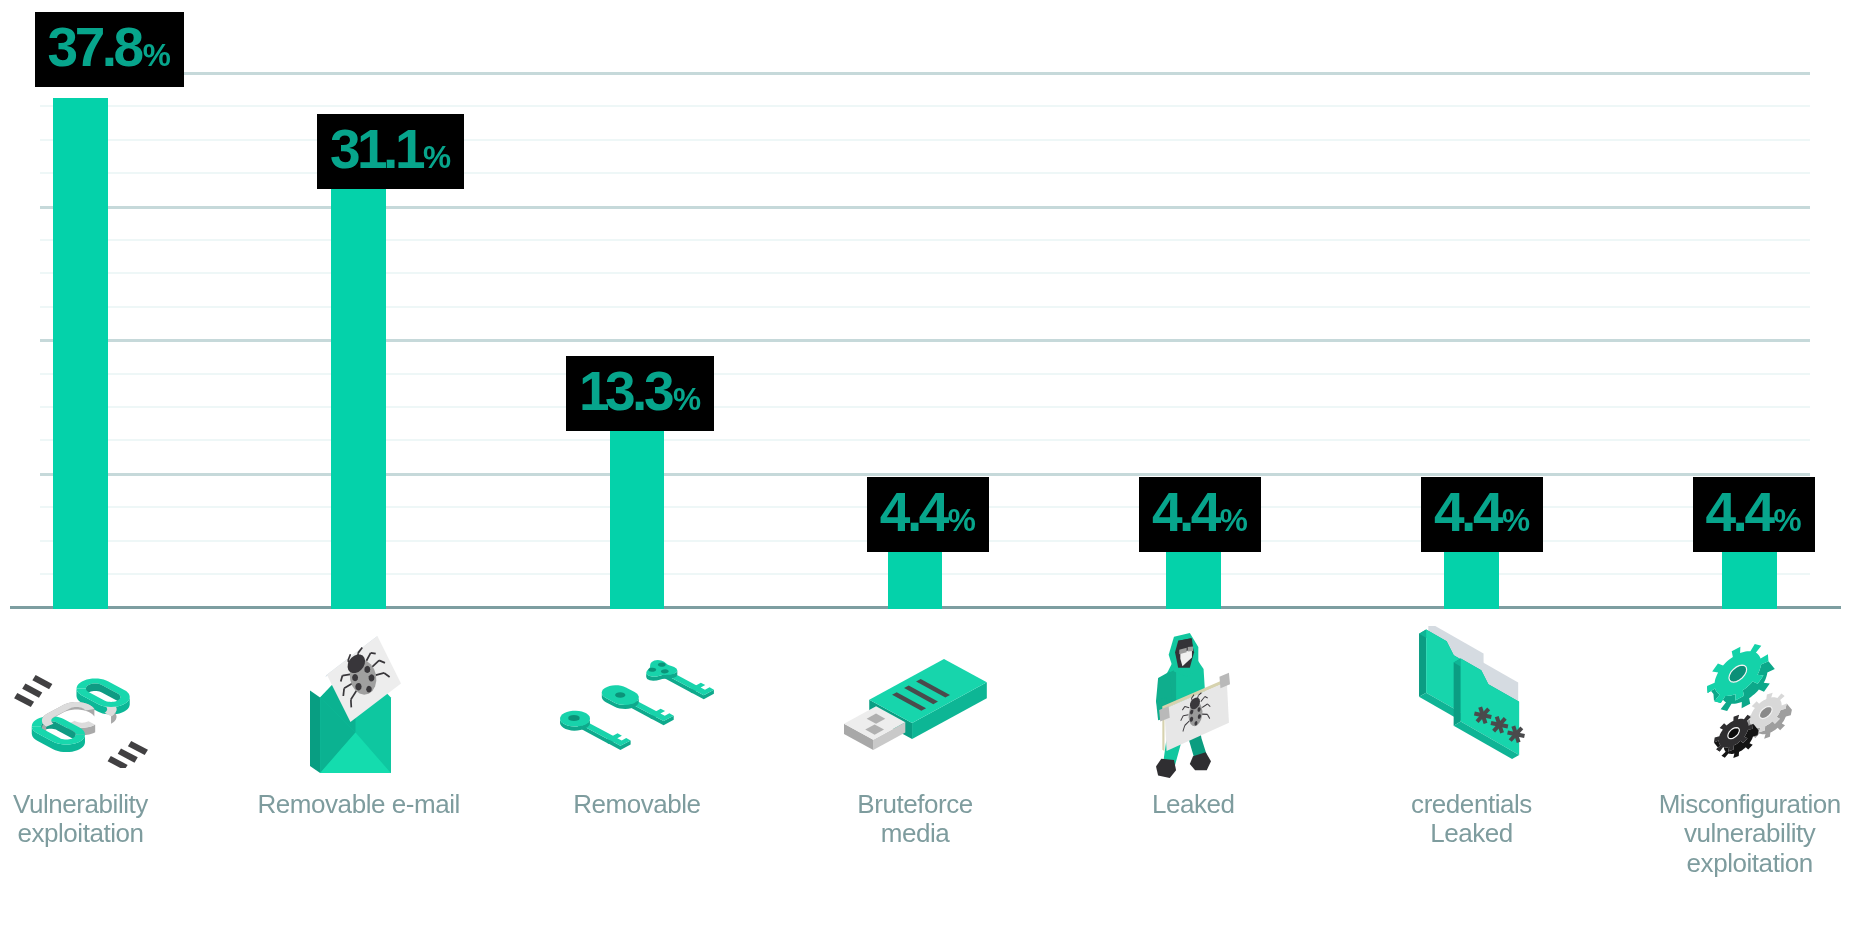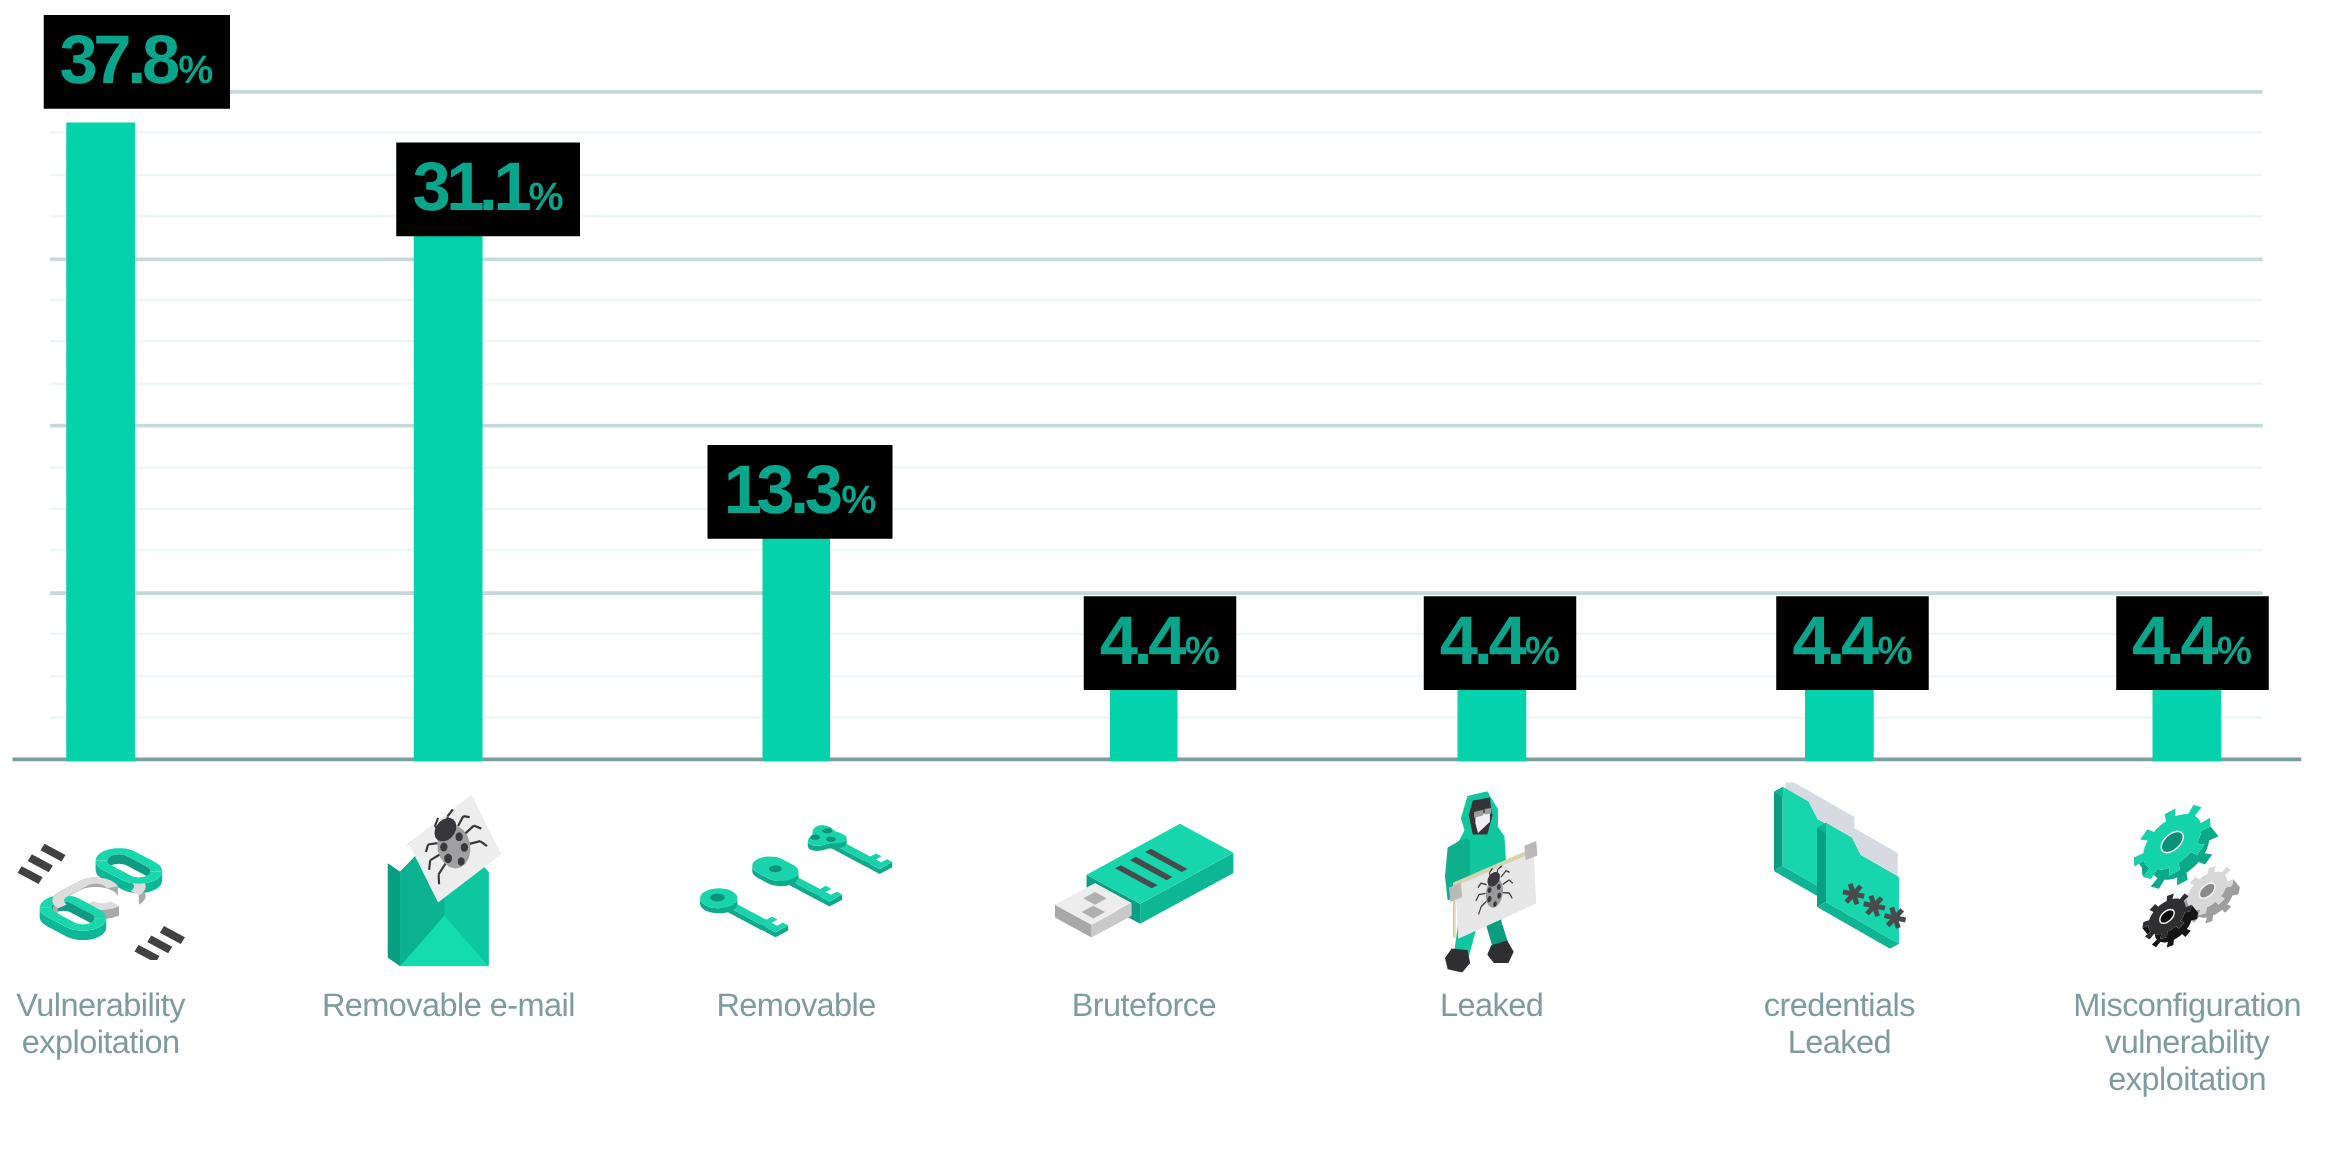--- a/index.html
+++ b/index.html
@@ -258,20 +258,21 @@
         <div>exploitation</div>
       </div>
       <div class="clabel" style="left:208.7px;top:789.5px;width:300px">
         <div>Removable e-mail</div>
       </div>
       <div class="clabel" style="left:486.9px;top:789.5px;width:300px">
         <div>Removable</div>
       </div>
       <div class="clabel" style="left:765.1px;top:789.5px;width:300px">
         <div>Bruteforce</div>
+        <div>media</div>
       </div>
       <div class="clabel" style="left:1043.3px;top:789.5px;width:300px">
         <div>Leaked</div>
       </div>
       <div class="clabel" style="left:1321.5px;top:789.5px;width:300px">
         <div>credentials</div>
         <div>Leaked</div>
       </div>
       <div class="clabel" style="left:1599.7px;top:789.5px;width:300px">
         <div>Misconfiguration</div>

